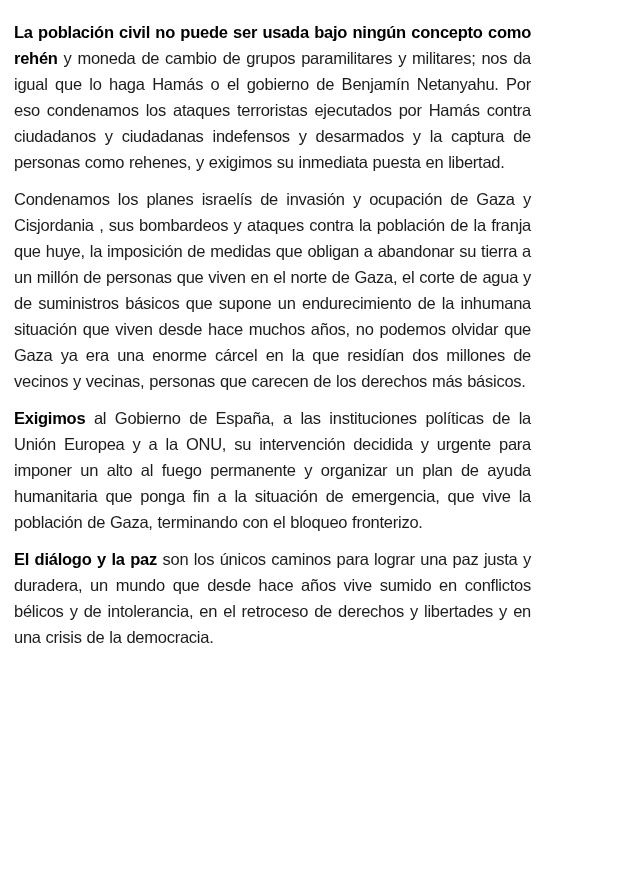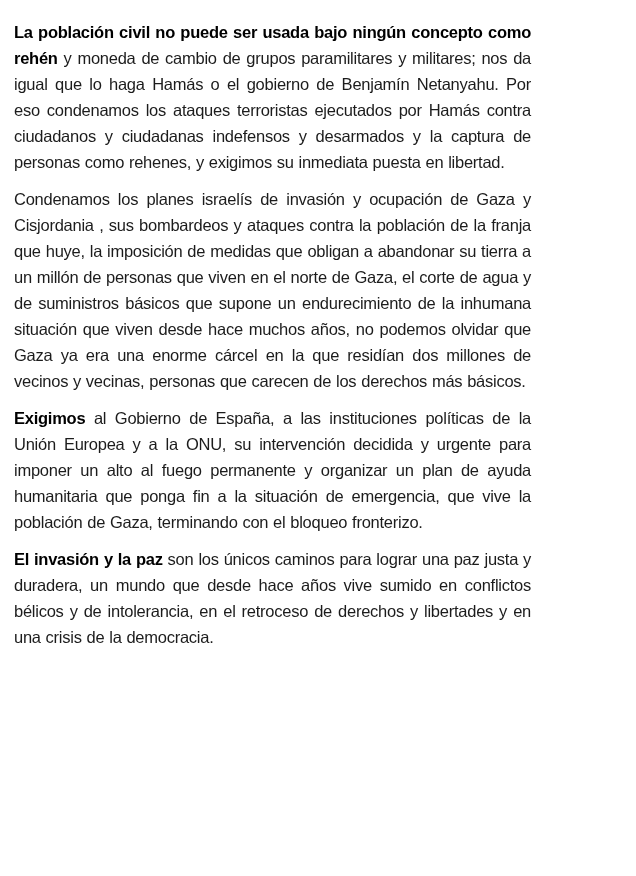--- a/index.html
+++ b/index.html
@@ -44,15 +44,15 @@
 
 <div class="page">
 
   <p class="doc-paragraph"><span class="lead">La población civil no puede ser usada bajo ningún concepto como rehén</span><span class="body-text"> y moneda de cambio de grupos paramilitares y militares; nos da igual que lo haga Hamás o el gobierno de Benjamín Netanyahu. Por eso condenamos los ataques terroristas ejecutados por Hamás contra ciudadanos y ciudadanas indefensos y desarmados y la captura de personas como rehenes, y exigimos su inmediata puesta en libertad.</span></p>
 
   <p class="doc-paragraph"><span class="body-text">Condenamos los planes israelís de invasión y ocupación de Gaza y Cisjordania , sus bombardeos y ataques contra la población de la franja que huye, la imposición de medidas que obligan a abandonar su tierra a un millón de personas que viven en el norte de Gaza, el corte de agua y de suministros básicos que supone un endurecimiento de la inhumana situación que viven desde hace muchos años, no podemos olvidar que Gaza ya era una enorme cárcel en la que residían dos millones de vecinos y vecinas, personas que carecen de los derechos más básicos.</span></p>
 
   <p class="doc-paragraph"><span class="lead">Exigimos</span><span class="body-text"> al Gobierno de España, a las instituciones políticas de la Unión Europea y a la ONU, su intervención decidida y urgente para imponer un alto al fuego permanente y organizar un plan de ayuda humanitaria que ponga fin a la situación de emergencia, que vive la población de Gaza, terminando con el bloqueo fronterizo.</span></p>
 
 
-  <p class="doc-paragraph"><span class="lead">El invasión y la paz</span><span class="body-text"> son los únicos caminos para lograr una paz justa y duradera, un mundo que desde hace años vive sumido en conflictos bélicos y de intolerancia, en el retroceso de derechos y libertades y en una crisis de la democracia.</span></p>
+  <p class="doc-paragraph"><span class="lead">El diálogo y la paz</span><span class="body-text"> son los únicos caminos para lograr una paz justa y duradera, un mundo que desde hace años vive sumido en conflictos bélicos y de intolerancia, en el retroceso de derechos y libertades y en una crisis de la democracia.</span></p>
 
 </div>
 
 </body></html>

